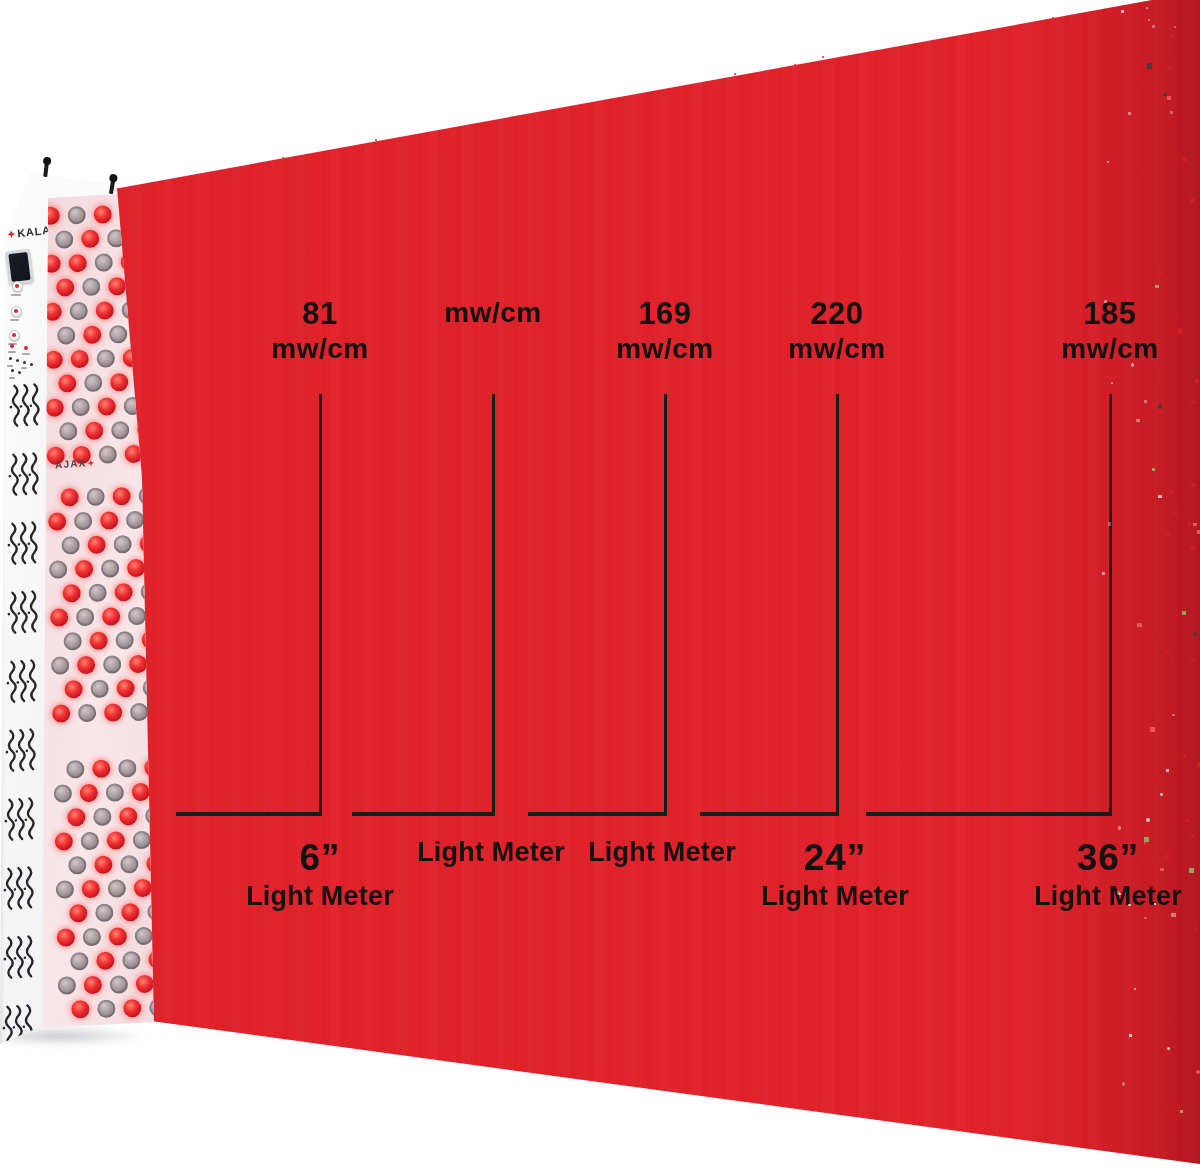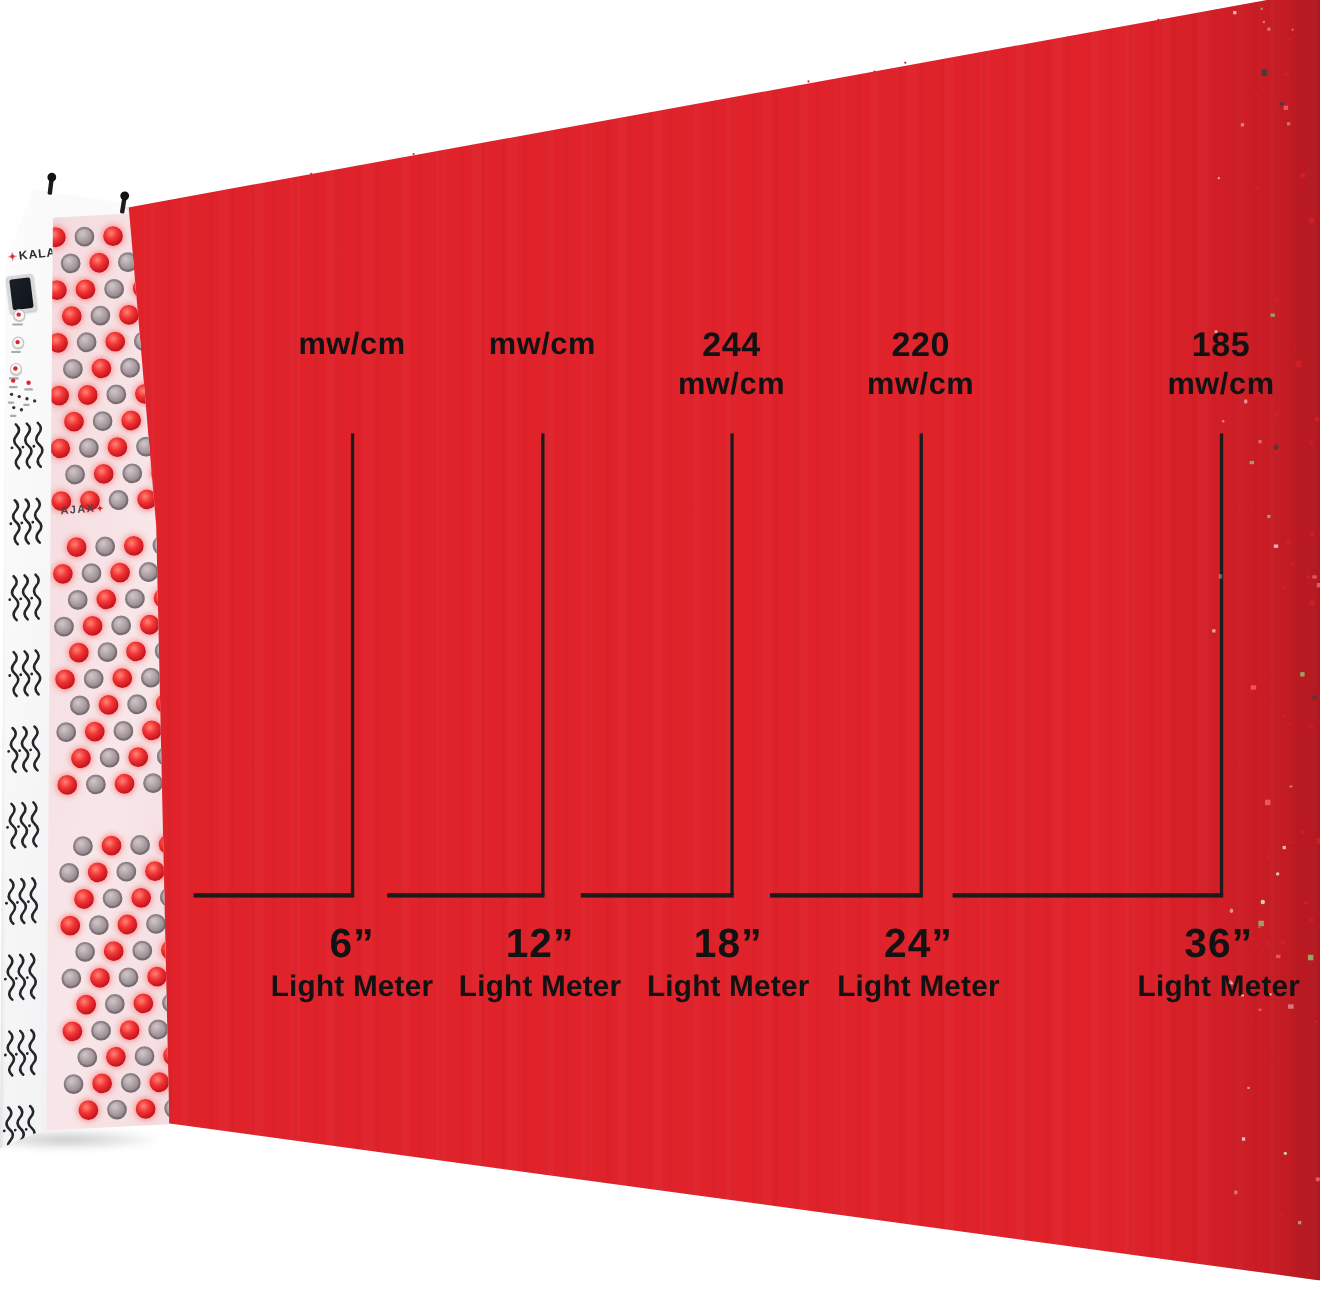--- a/index.html
+++ b/index.html
@@ -342,27 +342,28 @@
     <div id="panel-top"></div>
     <div class="pin" id="pin1">
         <div class="pin-ball"></div>
       </div>
     <div class="pin" id="pin2">
         <div class="pin-ball"></div>
       </div>
   </div>
 
   <div class="mcol" style="left:210px;">
+    <div class="mval">81</div>
     <div class="munit">mw/cm</div>
   </div>
   <div class="mcol" style="left:383px;">
     <div class="munit">mw/cm</div>
   </div>
   <div class="mcol" style="left:555px;">
-    <div class="mval">244</div>
+    <div class="mval">169</div>
     <div class="munit">mw/cm</div>
   </div>
   <div class="mcol" style="left:727px;">
     <div class="mval">220</div>
     <div class="munit">mw/cm</div>
   </div>
   <div class="mcol" style="left:1000px;">
     <div class="mval">185</div>
     <div class="munit">mw/cm</div>
   </div>
@@ -377,25 +378,23 @@
   <div class="foot" style="left:352px;top:812px;width:143px;"></div>
   <div class="foot" style="left:528px;top:812px;width:139px;"></div>
   <div class="foot" style="left:700px;top:812px;width:139px;"></div>
   <div class="foot" style="left:866px;top:812px;width:246px;"></div>
 
   <div class="dcol" style="left:210px;">
     <div class="dval">6”</div>
     <div class="dmeter">Light Meter</div>
   </div>
   <div class="dcol" style="left:381px;">
-    <div class="dval">12”</div>
     <div class="dmeter">Light Meter</div>
   </div>
   <div class="dcol" style="left:552px;">
-    <div class="dval">18”</div>
     <div class="dmeter">Light Meter</div>
   </div>
   <div class="dcol" style="left:725px;">
     <div class="dval">24”</div>
     <div class="dmeter">Light Meter</div>
   </div>
   <div class="dcol" style="left:998px;">
     <div class="dval">36”</div>
     <div class="dmeter">Light Meter</div>
   </div>

